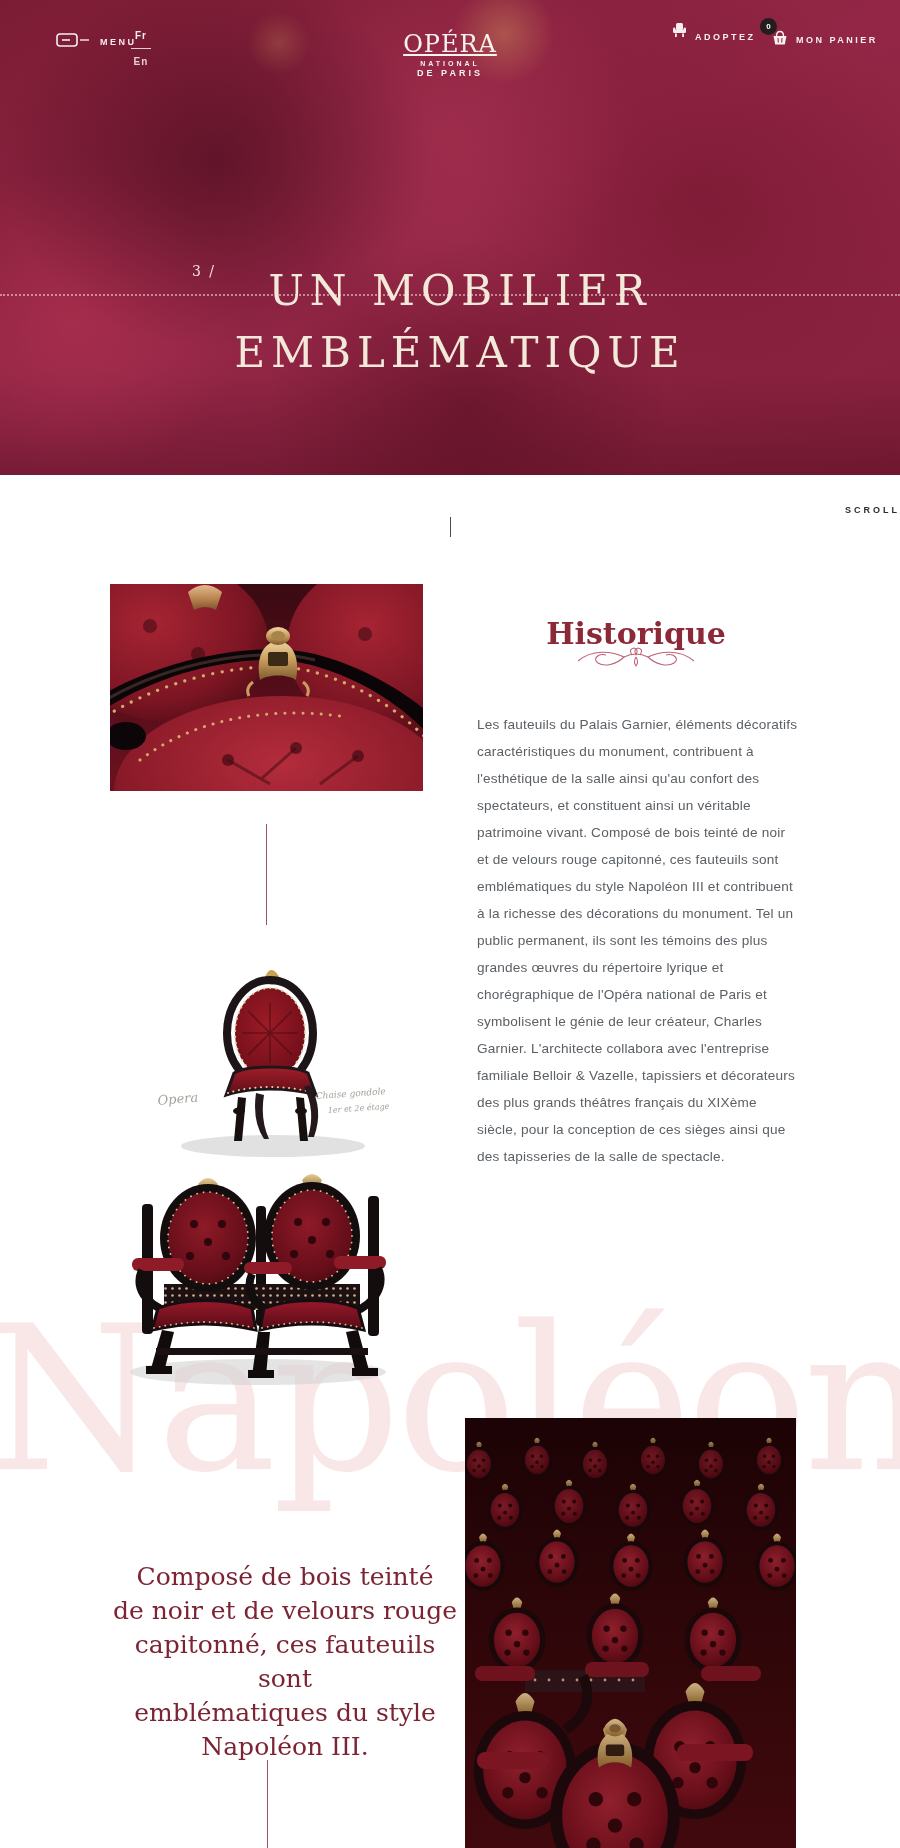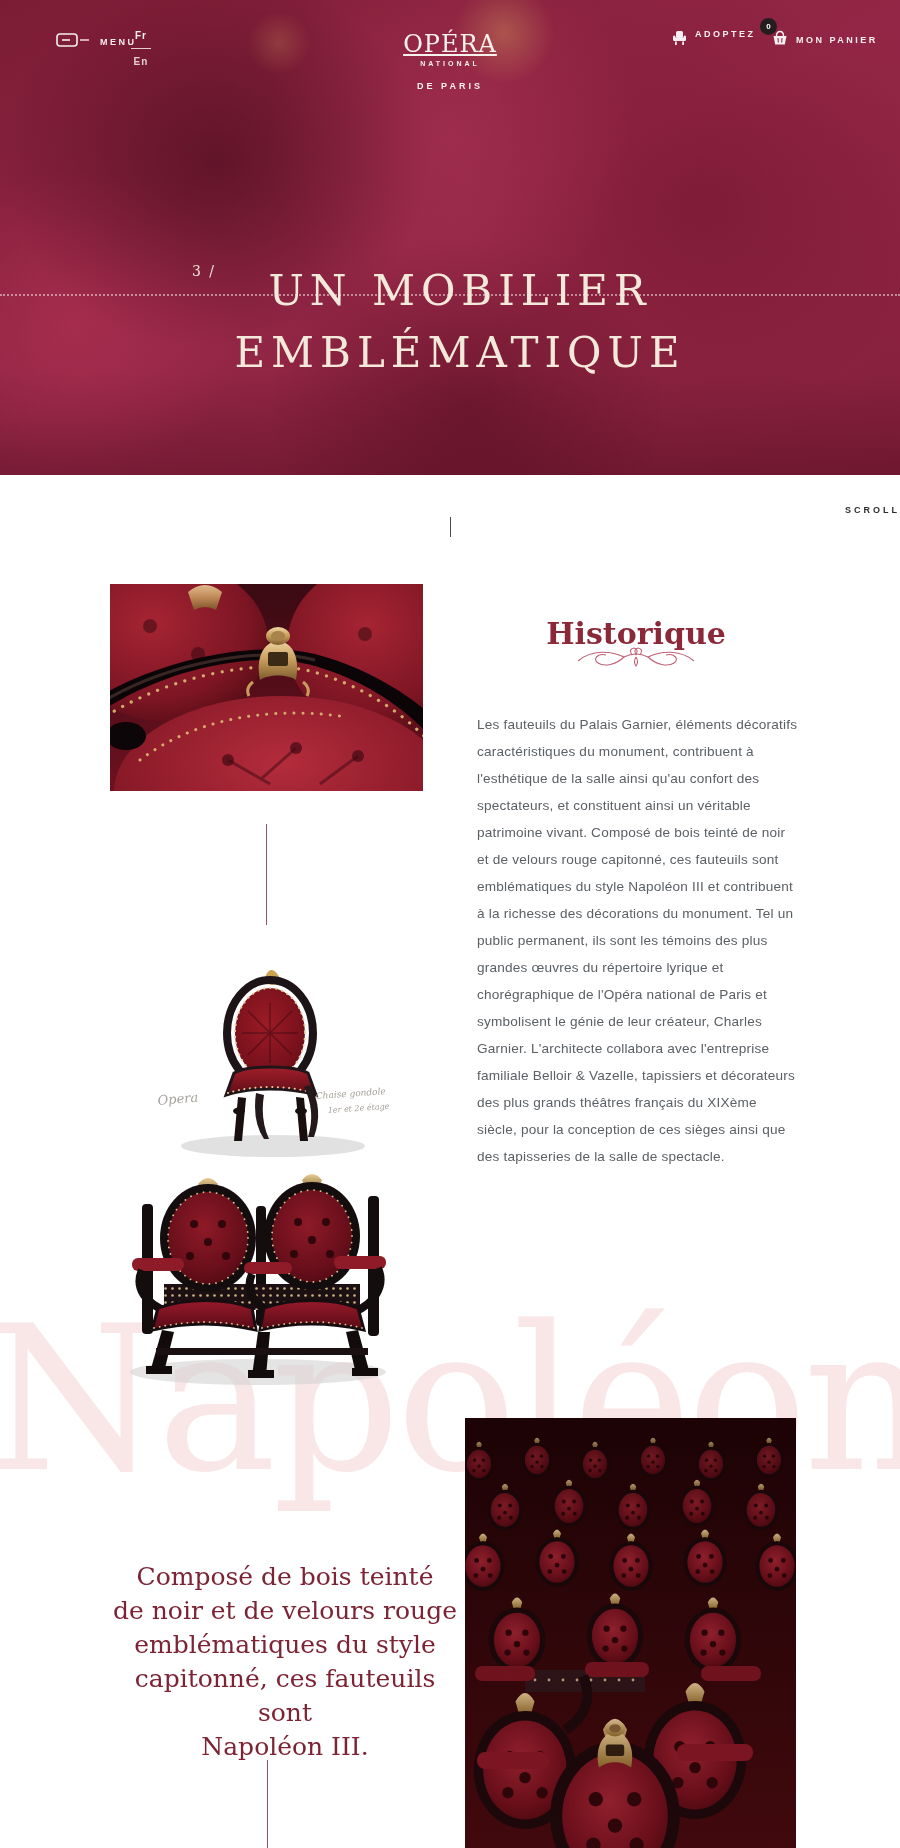--- a/index.html
+++ b/index.html
@@ -27,22 +27,22 @@
   
   .hdr-label{font-weight:700;font-size:9px;letter-spacing:2.5px;color:#f6eef0;line-height:1;}
   .menu-btn{position:absolute;left:38px;top:31px;display:flex;align-items:center;gap:10px;cursor:pointer;padding-left:18px;}
   .lang{position:absolute;left:130px;top:30px;width:22px;text-align:center;}
   .lang .ln{font-weight:700;font-size:10px;letter-spacing:1px;color:#f6eef0;cursor:pointer;}
   .lang .divider{border-top:1px solid rgba(246,238,240,.85);margin:7px 1px;}
   .lang .ln.dim{opacity:.85;}
   .logo{position:absolute;left:50%;top:30px;transform:translateX(-50%);text-align:center;color:#f7f1ee;cursor:pointer;}
   .logo .l1{font-family:"DejaVu Serif","Liberation Serif",serif;font-size:24px;line-height:28px;letter-spacing:1px;text-decoration:underline;}
   .logo .l2{font-weight:700;font-size:7px;letter-spacing:3px;margin-top:2px;}
-  .logo .l3{font-weight:700;font-size:9px;letter-spacing:3px;margin-top:14px;}
-  .adopt-btn{position:absolute;left:672px;top:30px;display:flex;align-items:flex-start;gap:8px;cursor:pointer;}
+  .logo .l3{font-weight:700;font-size:9px;letter-spacing:3px;margin-top:1px;}
+  .adopt-btn{position:absolute;left:672px;top:22px;display:flex;align-items:flex-end;gap:8px;cursor:pointer;}
   .cart-btn{position:absolute;left:772px;top:30px;display:flex;align-items:center;gap:8px;cursor:pointer;}
   .cart-badge{position:absolute;left:760px;top:18px;width:17px;height:17px;border-radius:50%;
     background:#241d1f;color:#fff;font-size:8px;font-weight:700;display:flex;
     align-items:center;justify-content:center;z-index:3;}
   
   .scroll-wrap{position:absolute;left:0;top:499px;width:900px;text-align:right;}
   .scroll-label{display:inline-block;font-weight:700;font-size:9px;letter-spacing:3px;color:#2d2d2d;}
   .scroll-tick{position:absolute;left:450px;top:517px;width:1px;height:20px;background:#4a4a4a;}
   .ph{position:absolute;display:block;}
   .heading{position:absolute;left:477px;top:591px;width:318px;text-align:center;
@@ -289,22 +289,22 @@
     </svg>
   </div>
   <p class="body-copy">Les fauteuils du Palais Garnier, éléments décoratifs caractéristiques du monument, contribuent à l'esthétique de la salle ainsi qu'au confort des spectateurs, et constituent ainsi un véritable patrimoine vivant. Composé de bois teinté de noir et de velours rouge capitonné, ces fauteuils sont emblématiques du style Napoléon III et contribuent à la richesse des décorations du monument. Tel un public permanent, ils sont les témoins des plus grandes œuvres du répertoire lyrique et chorégraphique de l'Opéra national de Paris et symbolisent le génie de leur créateur, Charles Garnier. L'architecte collabora avec l'entreprise familiale Belloir &amp; Vazelle, tapissiers et décorateurs des plus grands théâtres français du XIXème siècle, pour la conception de ces sièges ainsi que des tapisseries de la salle de spectacle.</p>
 
   <div class="vline one"></div>
   <div class="vline two"></div>
 
   <div class="quote">
     <div>Composé de bois teinté</div>
     <div>de noir et de velours rouge</div>
+    <div>capitonné, ces fauteuils sont</div>
     <div>emblématiques du style</div>
-    <div>capitonné, ces fauteuils sont</div>
     <div>Napoléon III.</div>
   </div>
 
   <svg class="ph z2" style="left:465px;top:1418px;" width="331" height="430" viewBox="0 0 331 430">
     <defs>
       <linearGradient id="abg" x1="0" y1="0" x2="0" y2="1">
         <stop offset="0" stop-color="#1c0305"></stop>
           <stop offset="1" stop-color="#41090d"></stop>
       </linearGradient>
       <radialGradient id="avel" cx=".45" cy=".38" r=".8">

